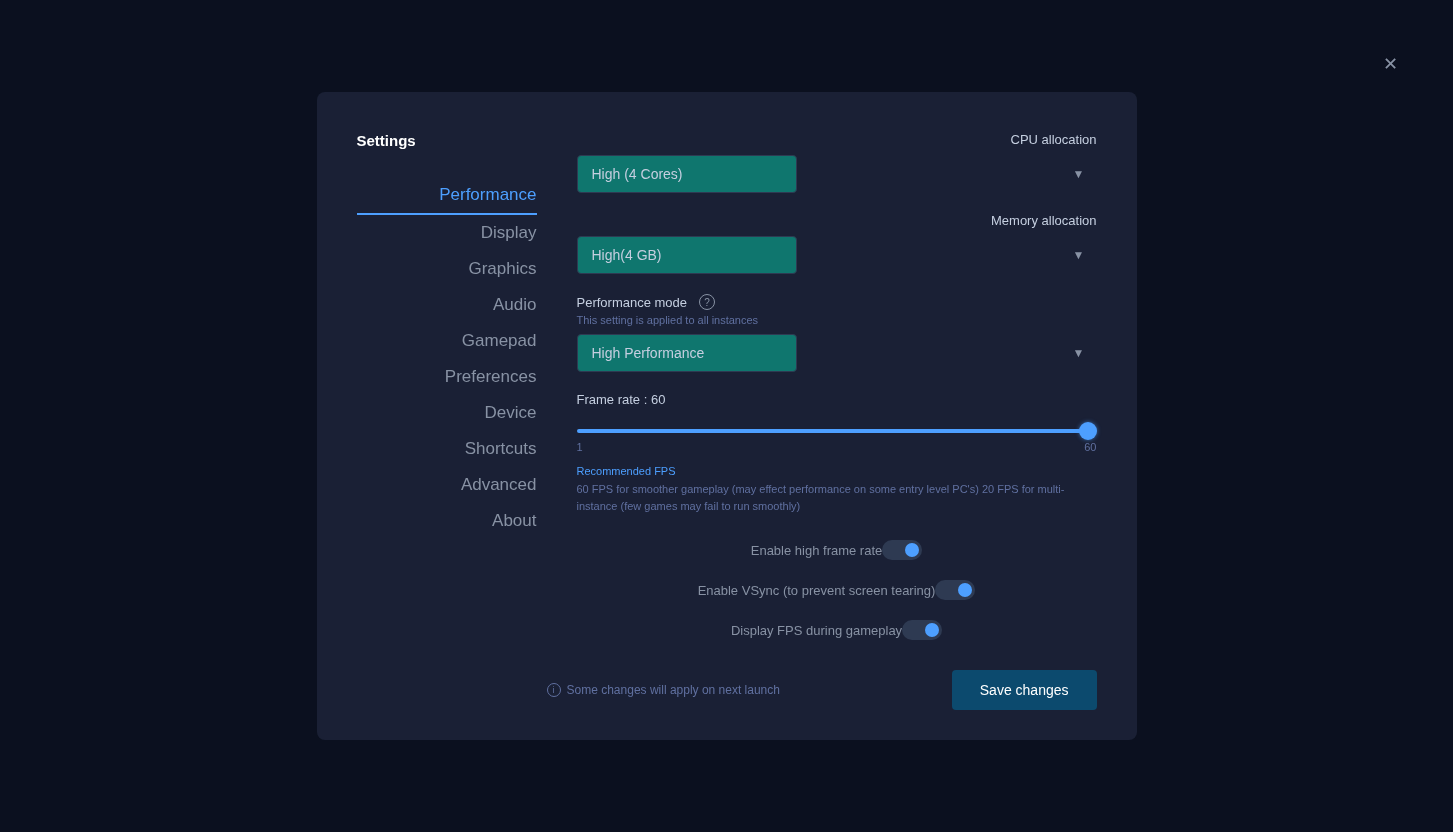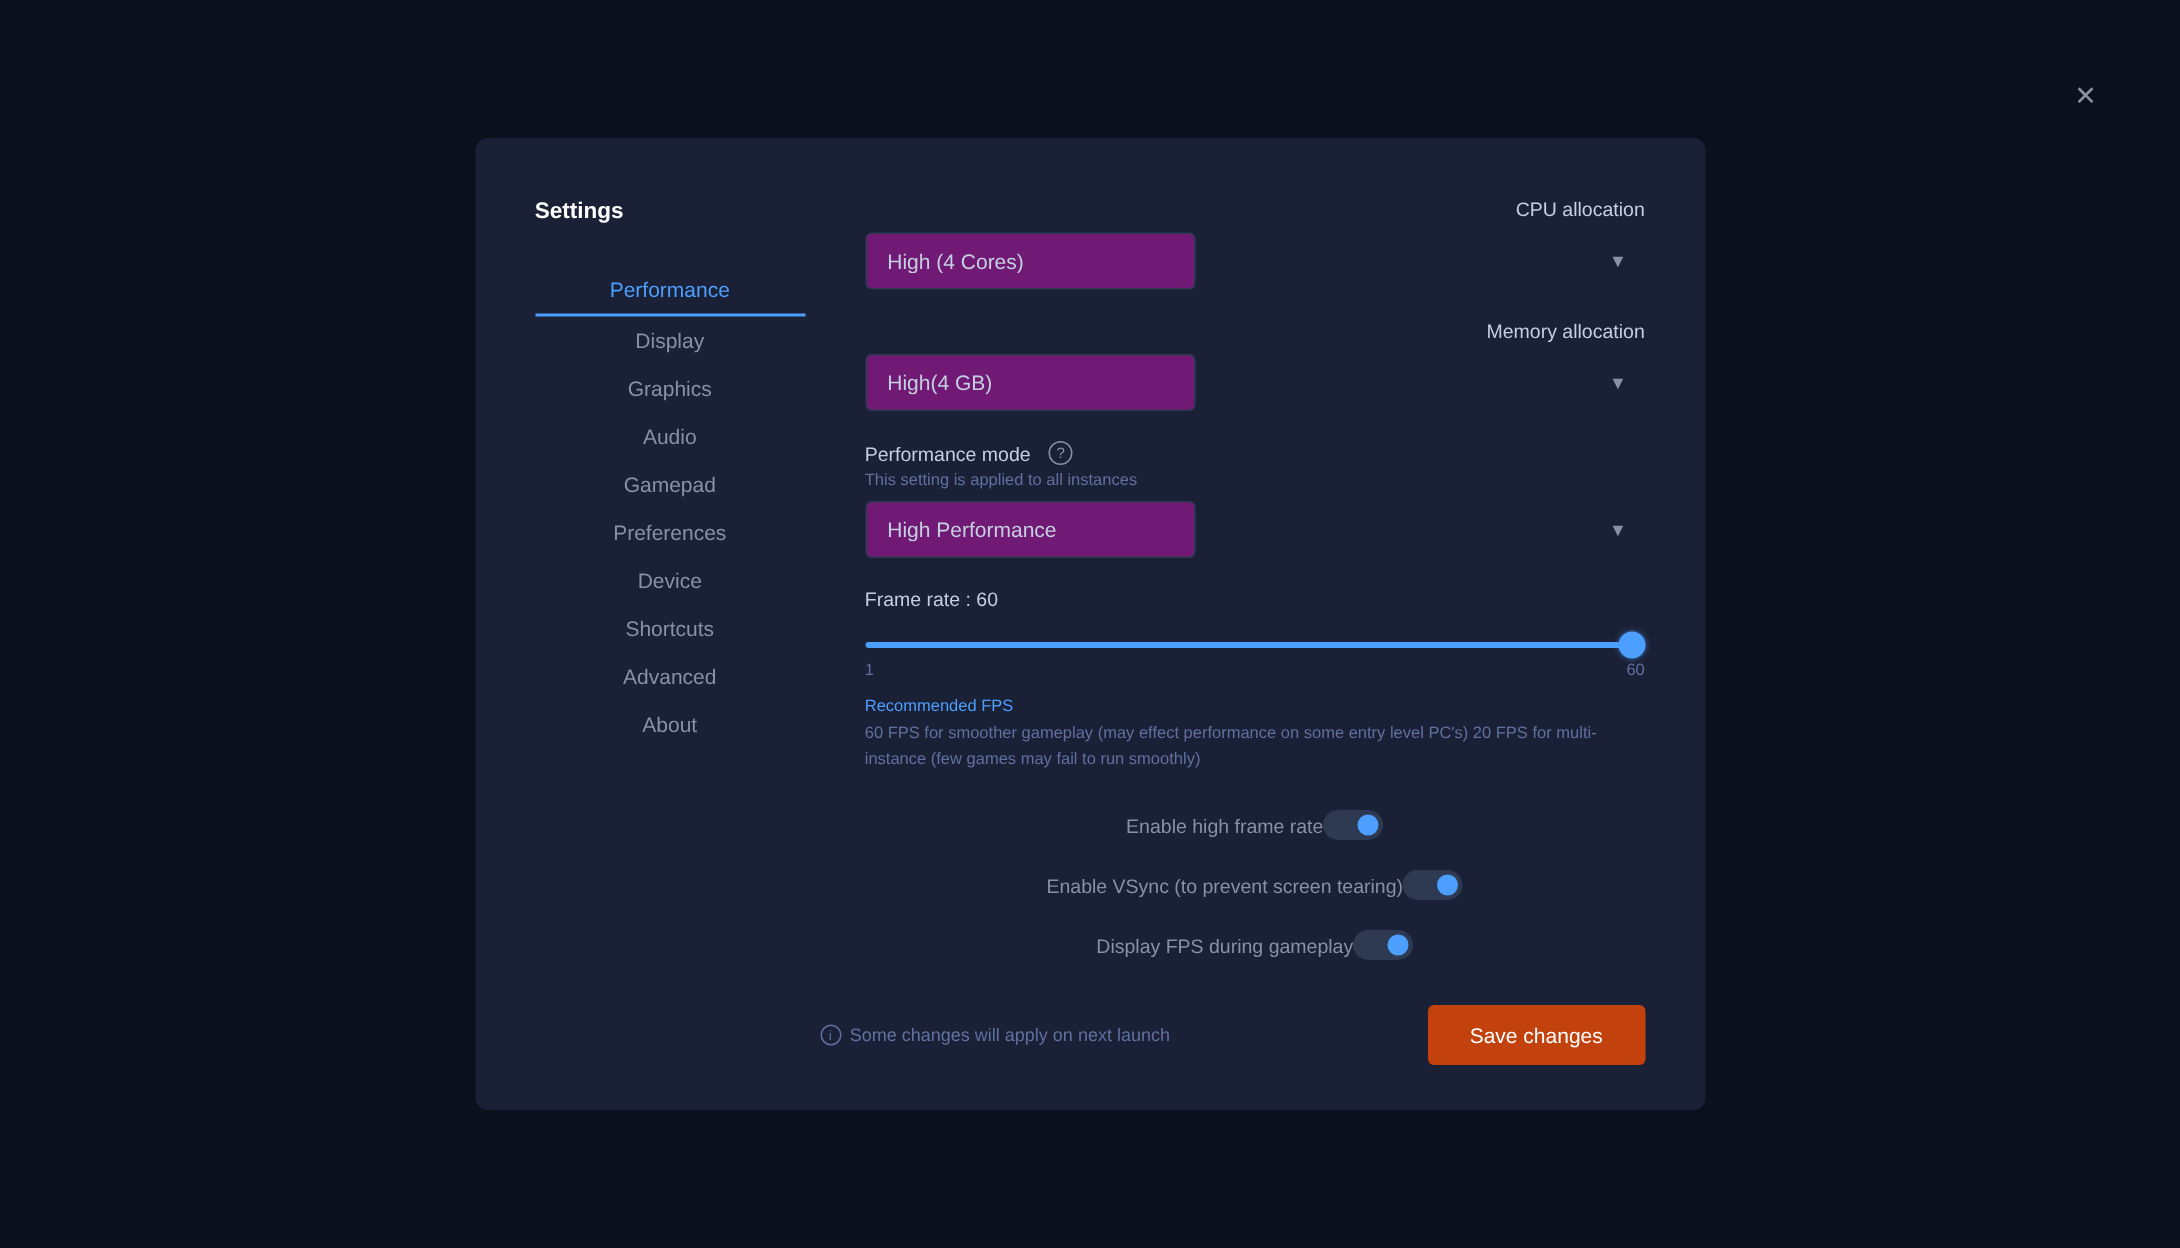--- a/index.html
+++ b/index.html
@@ -64,26 +64,26 @@
       color: #ffffff;
       font-size: 15px;
       font-weight: 700;
       margin-bottom: 28px;
     }
 
     .sidebar-item {
       display: block;
       padding: 8px 0;
       color: #8892a4;
-      font-size: 14px;
+      font-size: 17px;
       cursor: pointer;
       text-decoration: none;
       border: none;
       background: none;
-      text-align: center;
+      text-align: right;
       width: 100%;
     }
 
     .sidebar-item.active {
       color: #4d9fff;
       border-bottom: 2px solid #4d9fff;
     }
 
     .content {
       flex: 1;
@@ -96,21 +96,21 @@
       margin-bottom: 8px;
       text-align: right;
     }
 
     .select-wrapper {
       position: relative;
       margin-bottom: 20px;
     }
 
     .select-box {
-      background: #701a75;
+      background: #0f766e;
       border: 1px solid #2e3a52;
       border-radius: 4px;
       color: #c5cfe0;
       font-size: 14px;
       padding: 10px 36px 10px 14px;
       width: 220px;
       appearance: none;
       cursor: pointer;
     }
 
@@ -289,21 +289,21 @@
       border: 1px solid #6070a0;
       color: #6070a0;
       font-size: 9px;
       display: inline-flex;
       align-items: center;
       justify-content: center;
       flex-shrink: 0;
     }
 
     .save-btn {
-      background: #c2410c;
+      background: #0c4a6e;
       color: #ffffff;
       border: none;
       border-radius: 4px;
       padding: 12px 28px;
       font-size: 14px;
       font-weight: 500;
       cursor: pointer;
     }
   </style>
 </head>

